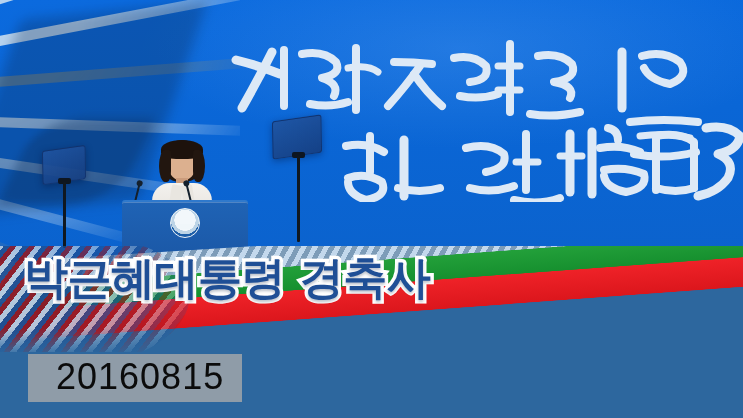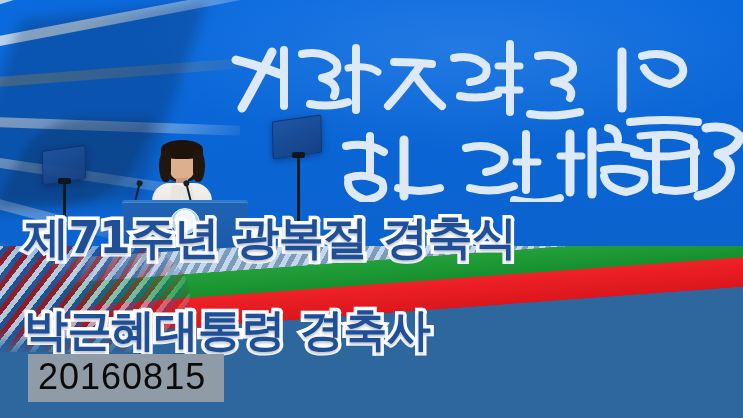--- a/index.html
+++ b/index.html
@@ -204,21 +204,21 @@
     -webkit-text-stroke:7px #ffffff;
     paint-order:stroke fill;
     text-shadow:0 2px 3px rgba(8,28,60,.28);
     white-space:nowrap;
   }
   #title-line-2 { font-size:44px;margin-top:40px; }
 
   
   .date-badge {
     position:absolute; left:28px; top:354px;
-    padding:2px 18px 4px 10px;
+    padding:2px 18px 4px 28px;
     background:#8f9ca8;
     color:#0b0b0b;
     font-family:"Liberation Sans",sans-serif;
     font-size:36px;
     font-weight:400;
     letter-spacing:1px;
     line-height:42px;
   }
 </style>
 </head>
@@ -339,19 +339,18 @@
     <div class="band band-stripes"></div>
     <div class="band band-green"></div>
     <div class="band band-red"></div>
     <div class="swoosh"></div>
     <div class="floor-fade"></div>
   </div>
 
   <div class="lower-plate"></div>
 
   <div class="title-block">
-    <div class="title-line" id="title-line-1">제71주년 광복절 경축식</div>
     <div class="title-line" id="title-line-2">박근혜대통령 경축사</div>
   </div>
 
   <div class="date-badge">20160815</div>
 
 </div>
 
 </body></html>

